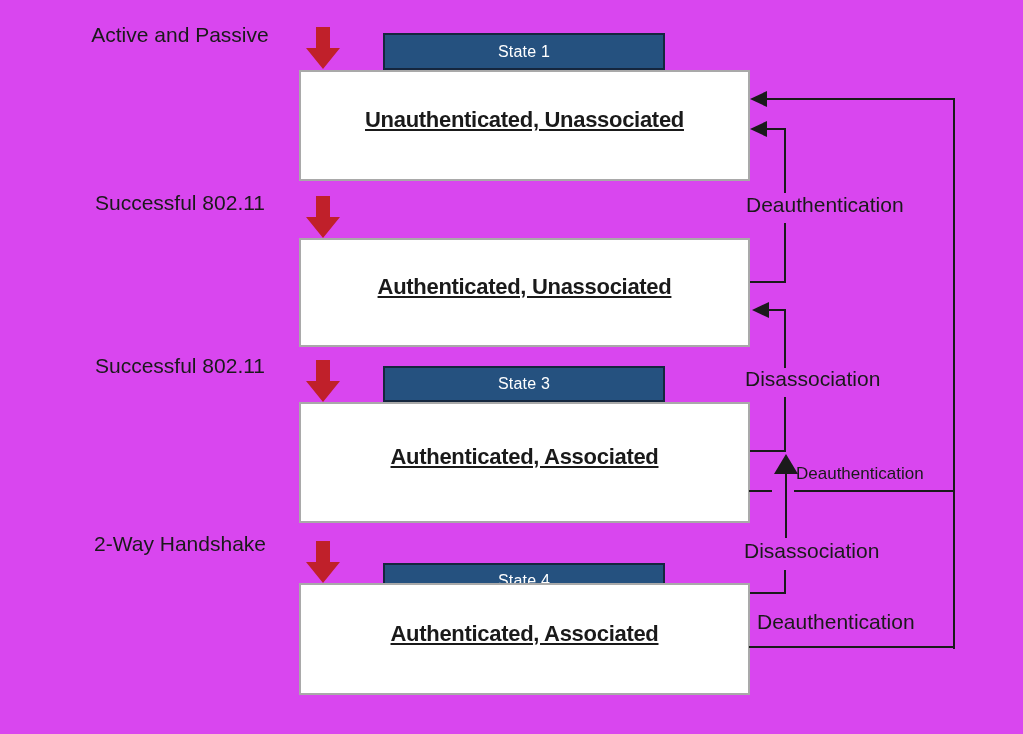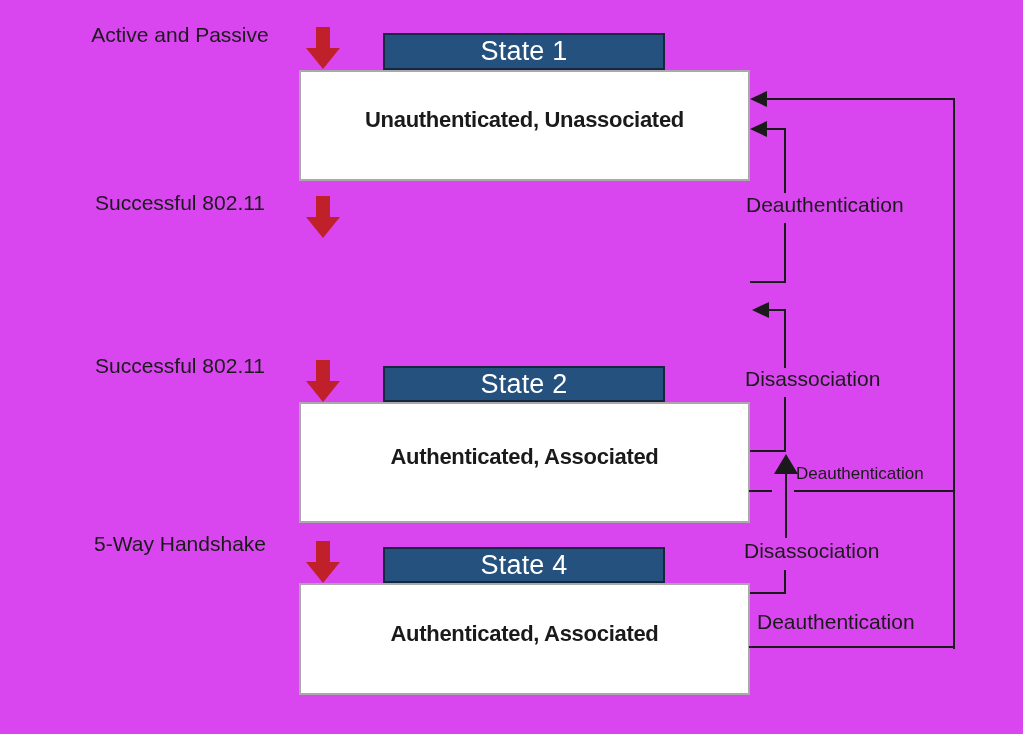--- a/index.html
+++ b/index.html
@@ -5,30 +5,31 @@
   html,body{margin:0;padding:0;background:#ffffff;}
   #canvas{
     position:relative;width:1023px;height:734px;background:#d946ef;overflow:hidden;
     font-family:"Liberation Sans",sans-serif;color:#1a1a1a;
   }
   
   .state-header{
     position:absolute;left:383px;width:282px;height:37px;box-sizing:border-box;
     background:var(--header-bg,#25517f);border:2px solid var(--header-border,#15263e);
     display:flex;align-items:center;justify-content:center;
-    color:#ffffff;font-size:27px;letter-spacing:.2px;
+    color:#ffffff;font-size:16px;letter-spacing:.2px;
   }
   .state-box{
     position:absolute;left:299px;width:451px;box-sizing:border-box;
     background:#ffffff;border:2px solid var(--box-border,#a9a9a9);
     display:flex;align-items:center;justify-content:center;text-align:center;
   }
   .state-box .txt{
     font-weight:bold;font-size:22px;line-height:27px;letter-spacing:-.3px;
     transform:translateY(-6px);
+    text-decoration:underline;
   }
   .state-box .txt span{display:block;}
   
   .entry-label{
     position:absolute;left:25px;width:310px;text-align:center;
     font-size:21px;line-height:27px;
   }
   .entry-label span{display:block;}
   
   .red-arrow{position:absolute;left:306px;width:34px;height:42px;color:var(--arrow-red,#c0202a);}
@@ -52,21 +53,21 @@
   <div class="entry-label" style="top:21px">
     <span>Active and Passive</span>
   </div>
   <div class="entry-label" style="top:189px">
     <span>Successful 802.11</span>
   </div>
   <div class="entry-label" style="top:352px">
     <span>Successful 802.11</span>
   </div>
   <div class="entry-label" style="top:530px">
-    <span>5-Way Handshake</span>
+    <span>2-Way Handshake</span>
   </div>
 
   <div class="red-arrow" style="top:27px">
     <svg width="34" height="42" viewBox="0 0 34 42">
         <polygon points="10,0 24,0 24,21 34,21 17,42 0,21 10,21" fill="currentColor"></polygon>
       </svg>
   </div>
   <div class="red-arrow" style="top:196px">
     <svg width="34" height="42" viewBox="0 0 34 42">
         <polygon points="10,0 24,0 24,21 34,21 17,42 0,21 10,21" fill="currentColor"></polygon>
@@ -85,31 +86,36 @@
 
   <div class="state-header" style="top:33px">
     <span>State 1</span>
   </div>
   <div class="state-box" style="top:70px;height:111px">
     <div class="txt">
       <span>Unauthenticated, Unassociated</span>
     </div>
   </div>
 
+  <div class="state-box" style="top:238px;height:109px">
+    <div class="txt">
+      <span>Authenticated, Unassociated</span>
+    </div>
+  </div>
 
   <div class="state-header" style="top:366px;height:36px">
-    <span>State 2</span>
+    <span>State 3</span>
   </div>
   <div class="state-box" style="top:402px;height:121px">
     <div class="txt">
       <span>Authenticated, Associated</span>
     </div>
   </div>
 
-  <div class="state-header" style="top:547px;height:36px">
+  <div class="state-header" style="top:563px;height:36px">
     <span>State 4</span>
   </div>
   <div class="state-box" style="top:583px;height:112px">
     <div class="txt">
       <span>Authenticated, Associated</span>
     </div>
   </div>
 
   <div class="ah-left" style="left:750px;top:121px"></div>
   <div class="hline" style="left:765px;top:128px;width:21px"></div>

